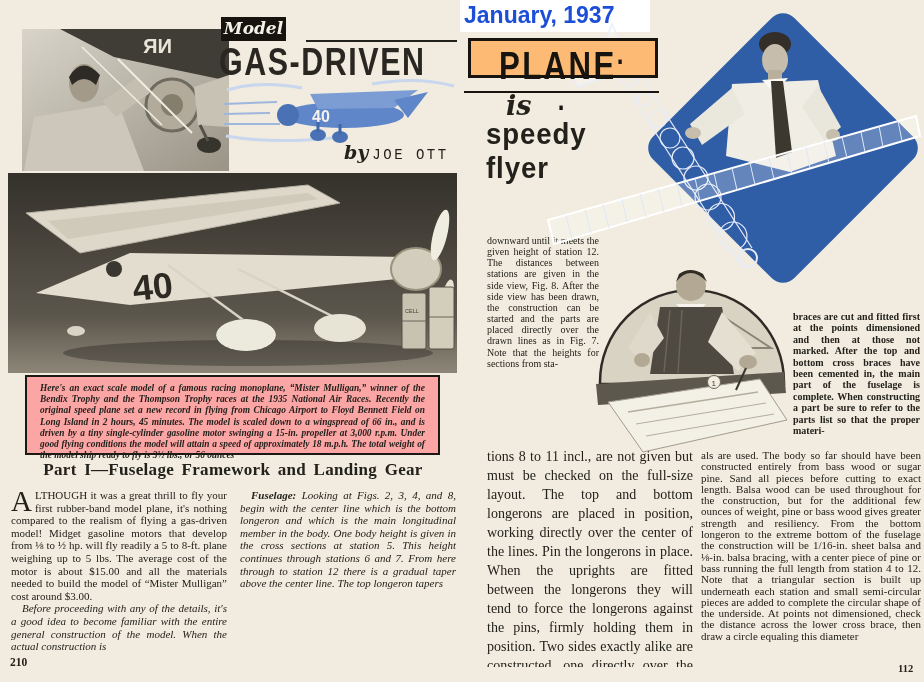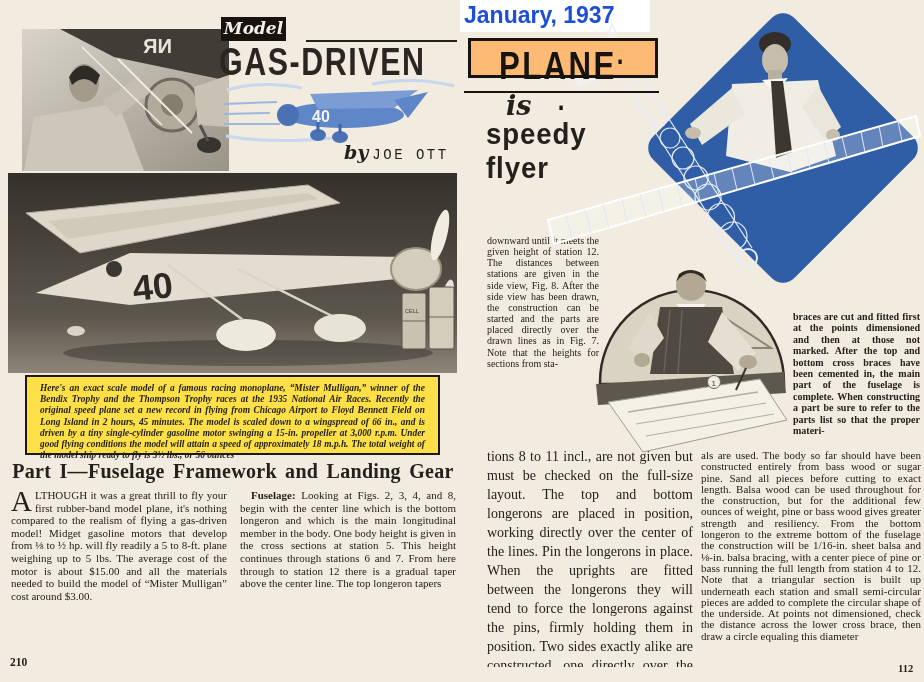--- a/index.html
+++ b/index.html
@@ -23,32 +23,32 @@
               transform-origin:left top;white-space:nowrap;}
   .byline{left:344px;top:141px;white-space:nowrap;}
   .by-script{font-family:"DejaVu Serif",serif;font-style:italic;font-weight:bold;font-size:19px;}
   .by-name{font-family:Liberation Mono, monospace;font-size:14px;letter-spacing:2.5px;}
 
   .photo1{left:22px;top:29px;width:207px;height:142px;}
   .blueplane{left:222px;top:78px;width:235px;height:66px;}
   .photo2{left:8px;top:173px;width:449px;height:200px;}
 
   .caption-box{left:25px;top:375px;width:415px;height:80px;border:2px solid #1c1915;
-               box-sizing:border-box;padding:6px 13px 0 13px;background:#fde047;}
+               box-sizing:border-box;padding:6px 13px 0 13px;background:#fca5a5;}
   .caption-text{font-size:9.4px;line-height:11.2px;font-weight:bold;font-style:italic;
                 text-align:justify;margin:0;}
   .section-heading{left:8px;top:460px;width:450px;text-align:center;font-weight:bold;
-                   font-size:20px;letter-spacing:.3px;word-spacing:3px;}
+                   font-size:17px;letter-spacing:.3px;word-spacing:3px;}
 
   .bodycol{position:absolute;text-align:justify;overflow:hidden;}
   .c-left{font-size:11px;line-height:12.6px;}
   #col1{left:11px;top:489px;width:216px;height:180px;}
   #col2{left:240px;top:489px;width:216px;height:180px;}
   .bodycol p{margin:0;}
-  .ind{text-indent:11px;}
+  .ind{text-indent:11px;font-style:italic;}
   .dropcap{float:left;font-size:29px;line-height:24px;padding-right:3px;}
   .lead{font-weight:bold;}
 
   .pageno{position:absolute;font-weight:bold;}
   #pn130{left:10px;top:656px;font-size:11.5px;}
   #pn131{left:898px;top:663px;font-size:10.5px;}
 
   
   .plane-box{left:468px;top:38px;width:190px;height:40px;border:3px solid #17140f;
              box-sizing:border-box;text-align:center;background:#fdba74;z-index:4;}
@@ -171,20 +171,21 @@
   </div>
 
   <div class="abs caption-box">
     <p class="caption-text">Here's an exact scale model of a famous racing monoplane, “Mister Mulligan,” winner of the Bendix Trophy and the Thompson Trophy races at the 1935 National Air Races.  Recently the original speed plane set a new record in flying from Chicago Airport to Floyd Bennett Field on Long Island in 2 hours, 45 minutes.  The model is scaled down to a wingspread of 66 in., and is driven by a tiny single-cylinder gasoline motor swinging a 15-in. propeller at 3,000 r.p.m.  Under good flying conditions the model will attain a speed of approximately 18 m.p.h.  The total weight of the model ship ready to fly is 3½ lbs., or 56 ounces</p>
   </div>
 
   <div class="abs section-heading">Part I—Fuselage Framework and Landing Gear</div>
 
   <div id="col1" class="bodycol c-left">
     <p><span class="dropcap">A</span><span>LTHOUGH it was a great thrill to fly your first rubber-band model plane, it's nothing compared to the realism of flying a gas-driven model!  Midget gasoline motors that develop from ⅛ to ½ hp. will fly readily a 5 to 8-ft. plane weighing up to 5 lbs.  The average cost of the motor is about $15.00 and all the materials needed to build the model of “Mister Mulligan” cost around $3.00.</span></p>
+    <p class="ind">Before proceeding with any of the details, it's a good idea to become familiar with the entire general construction of the model.  When the actual construction is</p>
   </div>
   <div id="col2" class="bodycol c-left">
     <p class="ind"><span class="lead">Fuselage:</span>&nbsp;<span>Looking at Figs. 2, 3, 4, and 8, begin with the center line which is the bottom longeron and which is the main longitudinal member in the body.  One body height is given in the cross sections at station 5.  This height continues through stations 6 and 7.  From here through to station 12 there is a gradual taper above the center line.  The top longeron tapers</span></p>
   </div>
 
   <div id="pn130" class="pageno">210</div>
 
   <div class="abs plane-box">
     <span class="plane-word"><span>PLANE</span><span class="plane-dots">· ·</span></span>
   </div>

